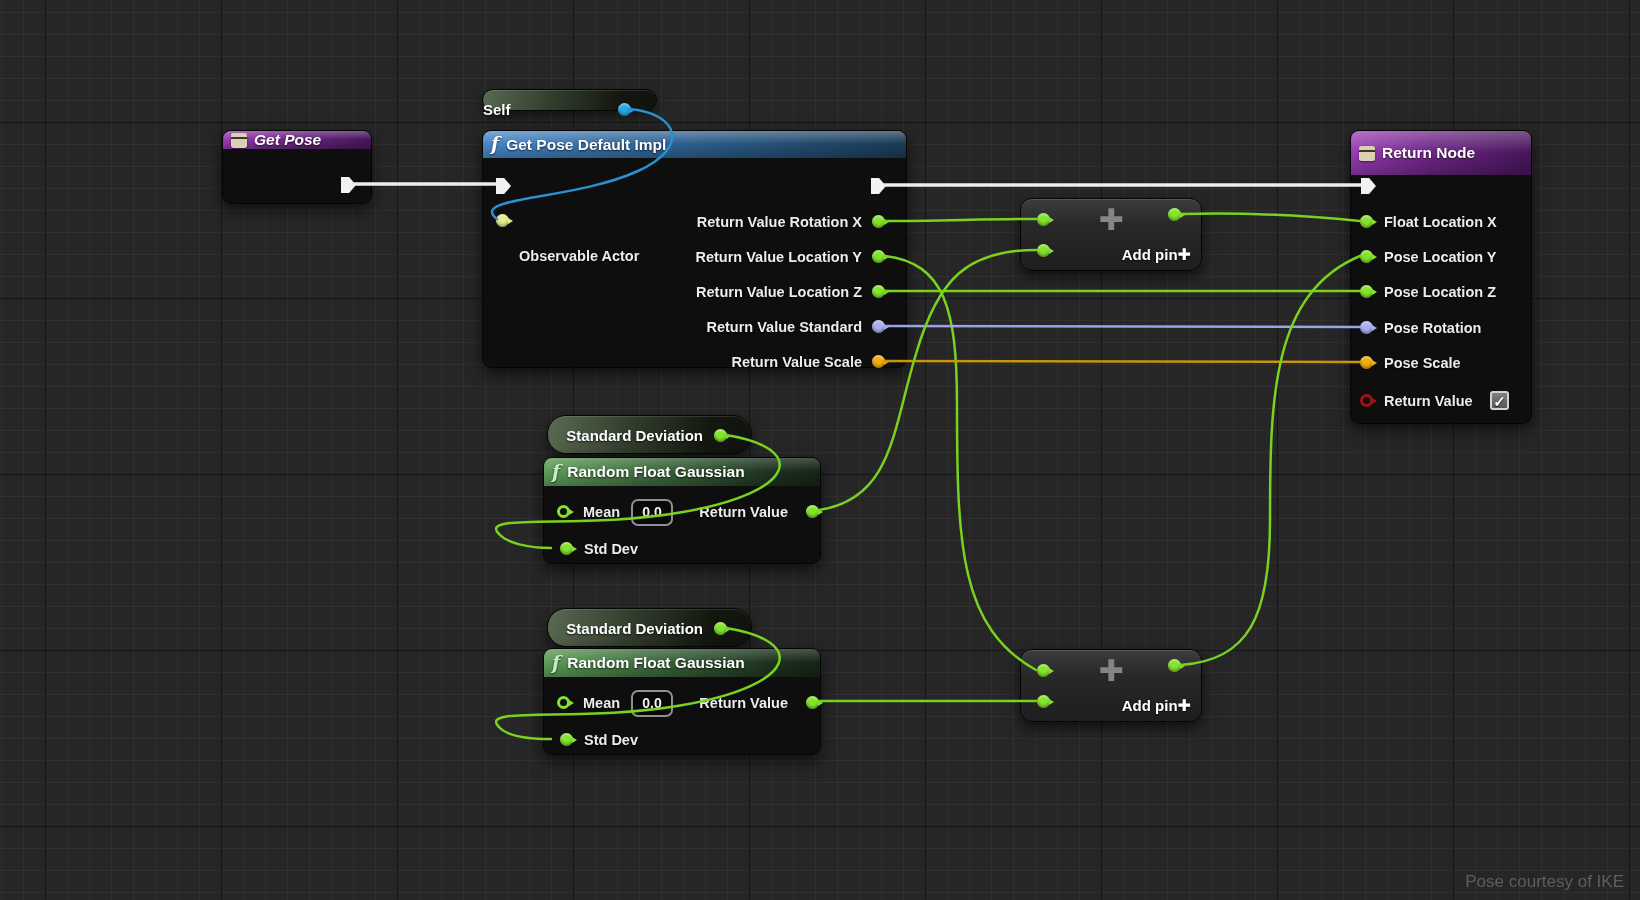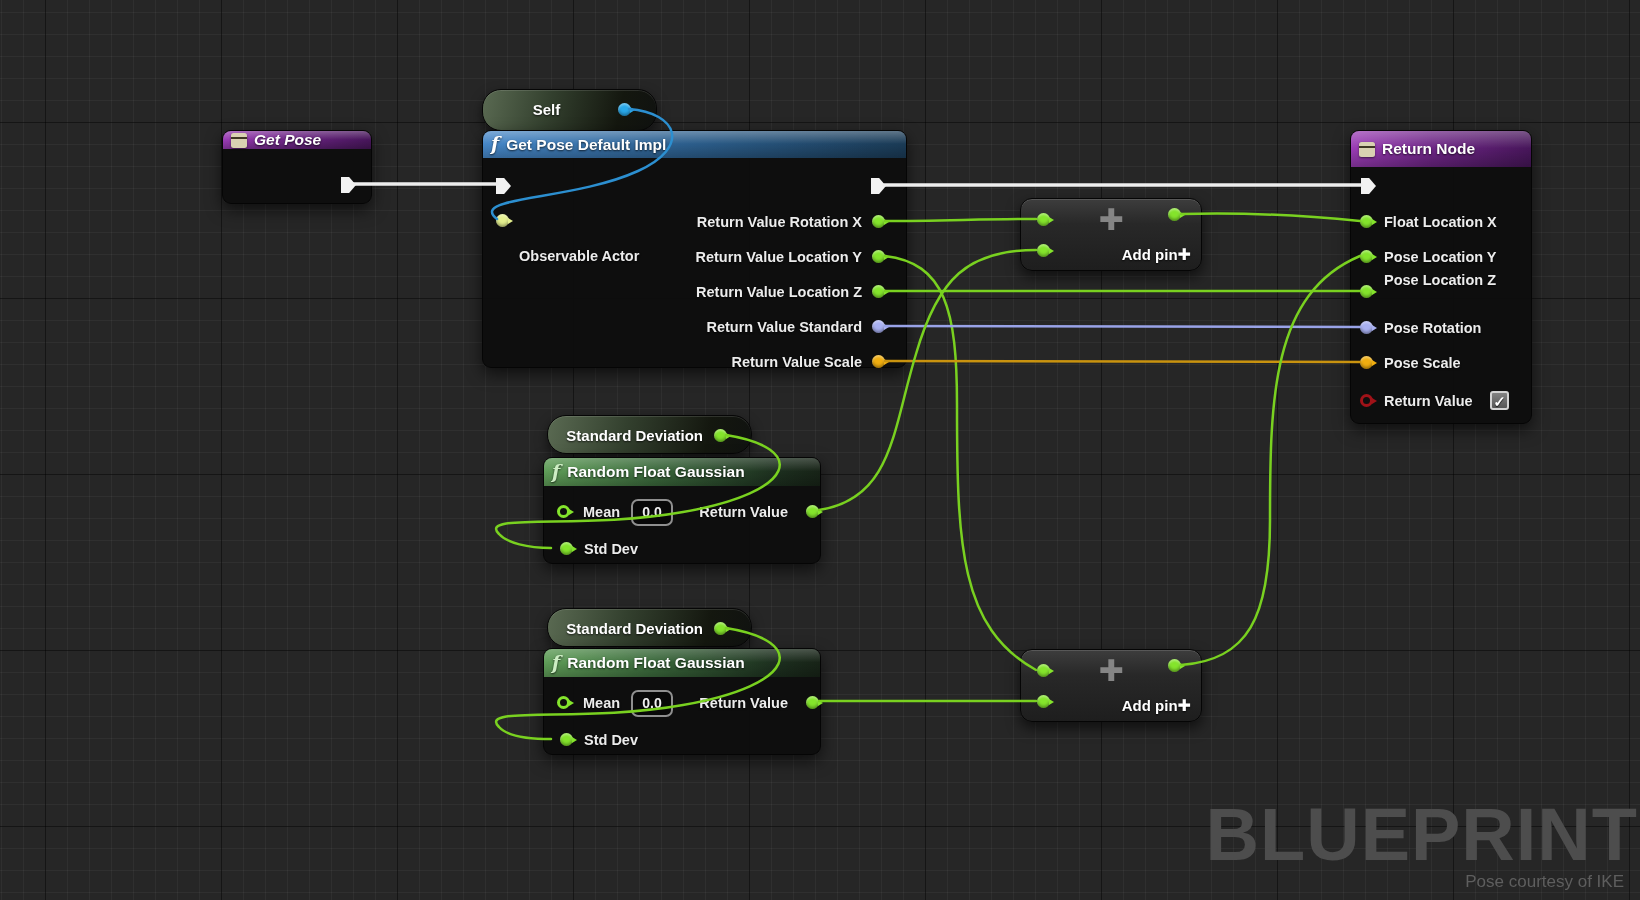--- a/index.html
+++ b/index.html
@@ -80,33 +80,32 @@
   .watermark{position:absolute;right:2px;bottom:8px;text-align:right;z-index:1;}
   .watermark .big{font-size:74px;font-weight:bold;letter-spacing:1px;line-height:0.9;color:#4d4d4d;}
   .watermark .credit{font-size:17px;color:#5e5e5e;margin-top:3px;padding-right:14px;}
 </style>
 </head>
 <body>
 
 <div class="canvas" style="background-color: rgb(38, 38, 38);">
 
   <div class="watermark">
-    <div class="big">BLUEPRINT</div>
     <div class="credit">Pose courtesy of IKE</div>
   </div>
 
   <div class="node" style="left:222px;top:130px;width:148px;height:72px;">
     <div class="hdr hdr-purple" style="height:18px;font-style:italic;">
       <span class="boxicon"></span>
       <span>Get Pose</span>
     </div>
     <span class="execpin" style="left:118px;top:46px;"></span>
   </div>
 
-  <div class="capsule" style="left:482px;top:89px;width:175px;height:42px;line-height:39px;text-align:center;padding-right:46px;box-sizing:border-box;">
+  <div class="capsule" style="left:482px;top:89px;width:175px;height:22px;line-height:39px;text-align:left;padding-right:46px;box-sizing:border-box;">
     <span>Self</span>
     <span class="pin" style="left: 135px; top: 13px; --pc: #29a8e9;"></span>
   </div>
 
   <div class="node" style="left:482px;top:130px;width:423px;height:236px;">
     <div class="hdr hdr-blue" style="height:27px;">
       <span class="fnicon">f</span>
       <span>Get Pose Default Impl</span>
     </div>
     <span class="execpin" style="left:13px;top:47px;"></span>
@@ -185,34 +184,34 @@
     <span class="pin" style="left: 16px; top: 45px; --pc: #84e42c;"></span>
     <span class="pin" style="left: 147px; top: 9px; --pc: #84e42c;"></span>
     <div class="bigplus">✚</div>
     <div class="addpinrow">
       <span>Add pin</span>
       <span class="smallplus">✚</span>
     </div>
   </div>
 
   <div class="node" style="left:1350px;top:130px;width:180px;height:292px;">
-    <div class="hdr hdr-purple" style="height:36px;">
+    <div class="hdr hdr-purple" style="height:44px;">
       <span class="boxicon"></span>
       <span>Return Node</span>
     </div>
     <span class="execpin" style="left:10px;top:47px;"></span>
 
     <span class="pin" style="left: 9px; top: 84px; --pc: #84e42c;"></span>
     <span class="lbl" style="left:33px;top:82px;">Float Location X</span>
 
     <span class="pin" style="left: 9px; top: 119px; --pc: #84e42c;"></span>
     <span class="lbl" style="left:33px;top:117px;">Pose Location Y</span>
 
     <span class="pin" style="left: 9px; top: 154px; --pc: #84e42c;"></span>
-    <span class="lbl" style="left:33px;top:140px;">Pose Location Z</span>
+    <span class="lbl" style="left:33px;top:152px;">Pose Location Z</span>
 
     <span class="pin" style="left: 9px; top: 190px; --pc: #a9b1f2;"></span>
     <span class="lbl" style="left:33px;top:188px;">Pose Rotation</span>
 
     <span class="pin" style="left: 9px; top: 225px; --pc: #f0ae10;"></span>
     <span class="lbl" style="left:33px;top:223px;">Pose Scale</span>
 
     <span class="pin ring" style="left: 9px; top: 263px; --pc: #a01218;"></span>
     <span class="lbl" style="left:33px;top:261px;">Return Value</span>
     <span class="checkbox" style="left:139px;top:260px;">✓</span>

